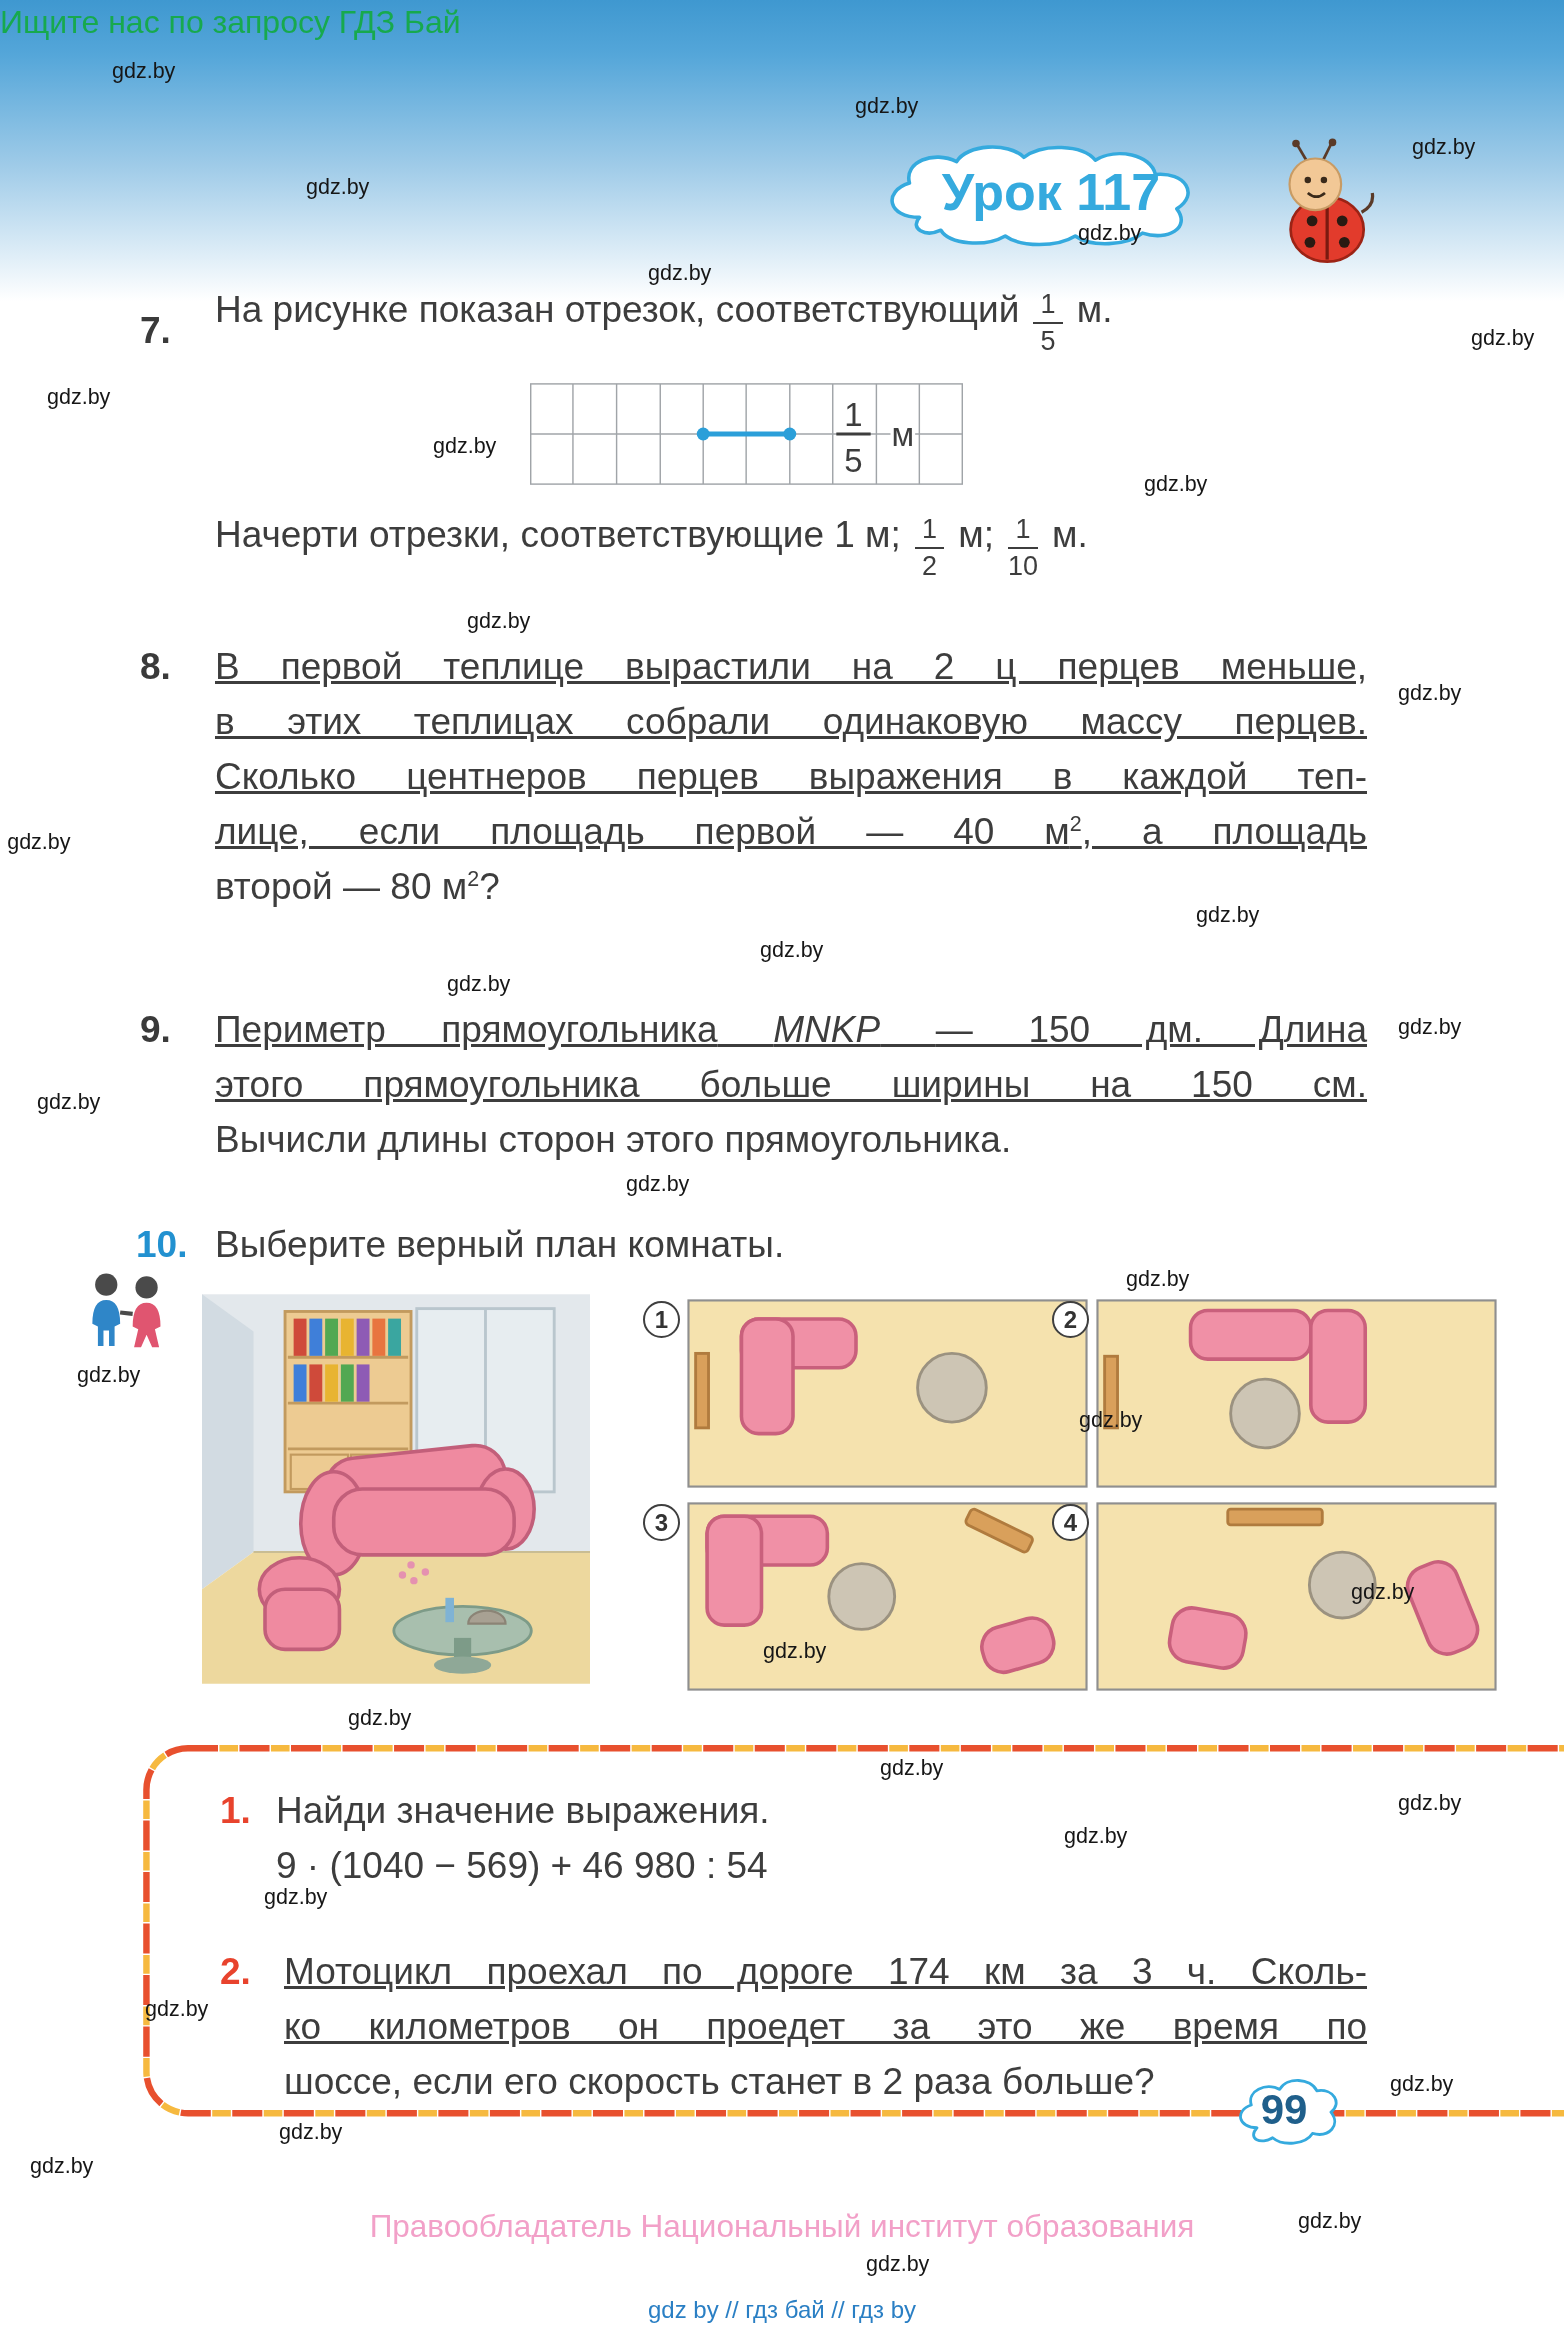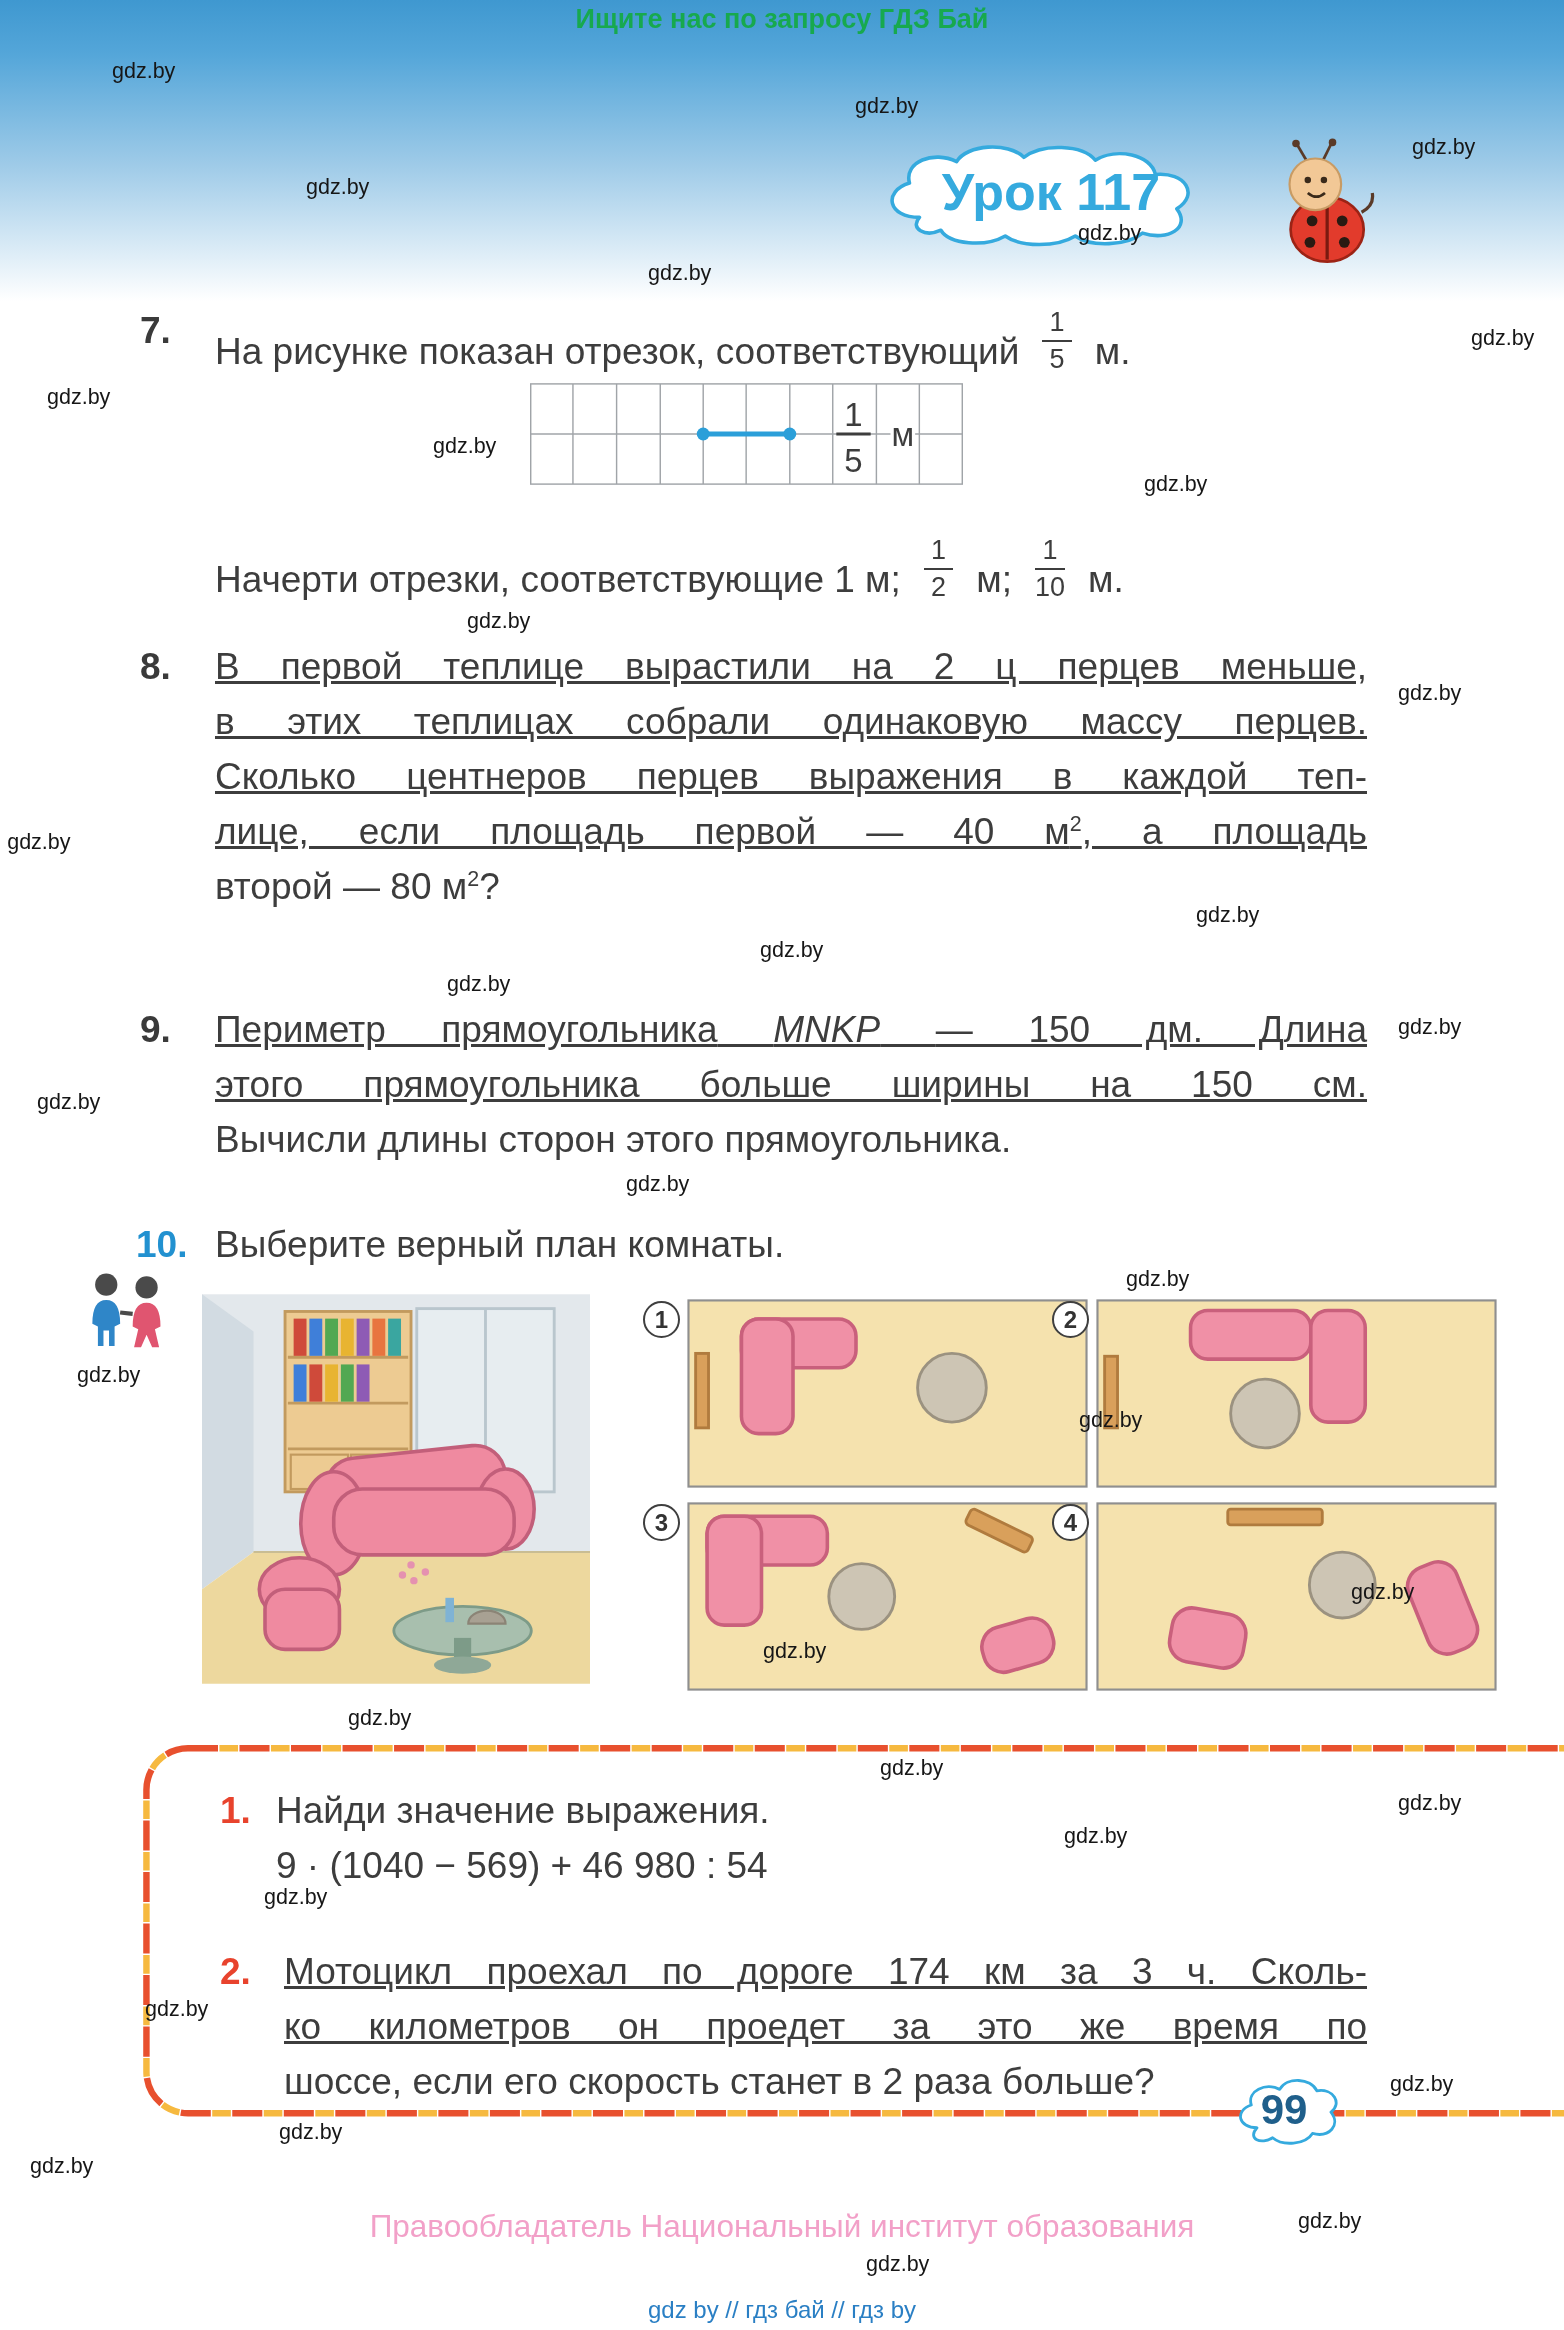--- a/index.html
+++ b/index.html
@@ -8,22 +8,22 @@
     position:relative; overflow:hidden; background:#ffffff;
     font-family:"Liberation Sans", sans-serif; color:#3d3d3d;
   }
 
   .header-gradient {
     position:absolute; top:0; left:0; width:1564px; height:301px; z-index:0;
     background:linear-gradient(to bottom,#3f98d0 0%,#54a6d9 18%,#9fcbe8 55%,#ffffff 100%);
   }
 
   .banner {
-    position:absolute; top:4.3px; left:0; width:1564px; text-align:center;
-    font-size:27px; color:#17a94e; z-index:5;font-weight:bold;
+    position:absolute; top:4.3px; left:0; width:1564px; text-align:left;
+    font-size:32px; color:#17a94e; z-index:5;
   }
 
   .wm { position:absolute; font-size:21.5px; color:#161616; z-index:40; white-space:nowrap;text-align:center; }
 
   .cloud-box { position:absolute; z-index:10; }
   .cloud-box .cloud-label {
     position:absolute; inset:0; display:flex; align-items:center; justify-content:center;
     font-weight:bold; color:#35aade;
   }
   #lesson-cloud { left:868px; top:140px; width:366px; height:109px; }
@@ -39,21 +39,21 @@
   .pnum.red  { color:#e8432d; left:220px; }
 
   .tblock {
     position:absolute; left:215px; width:1152px; font-size:37px; line-height:55px; z-index:10;
   }
   .jline { text-align:justify; text-align-last:justify;text-decoration:underline; }
   .it { font-style:italic; }
   sup.sq { font-size:0.58em; vertical-align:super; line-height:0; }
 
   .fline {
-    position:absolute; display:flex; align-items:flex-end; gap:23px;
+    position:absolute; display:flex; align-items:flex-start; gap:14px;
     font-size:37px; z-index:10;
   }
   .frac { display:inline-flex; flex-direction:column; align-items:center;
           font-size:27px; line-height:1.05; }
   .frac .fnum { border-bottom:2.9px solid #3d3d3d; padding:1.4px 7.2px 3.6px; }
   .frac .fden { padding-top:2.9px; }
 
   .figure-wrap { position:absolute; left:530px; top:383px; z-index:10; }
   .figlabel { font-size:46px; fill:#3d3d3d; paint-order:stroke; stroke:#ffffff; stroke-width:9px; }
 

